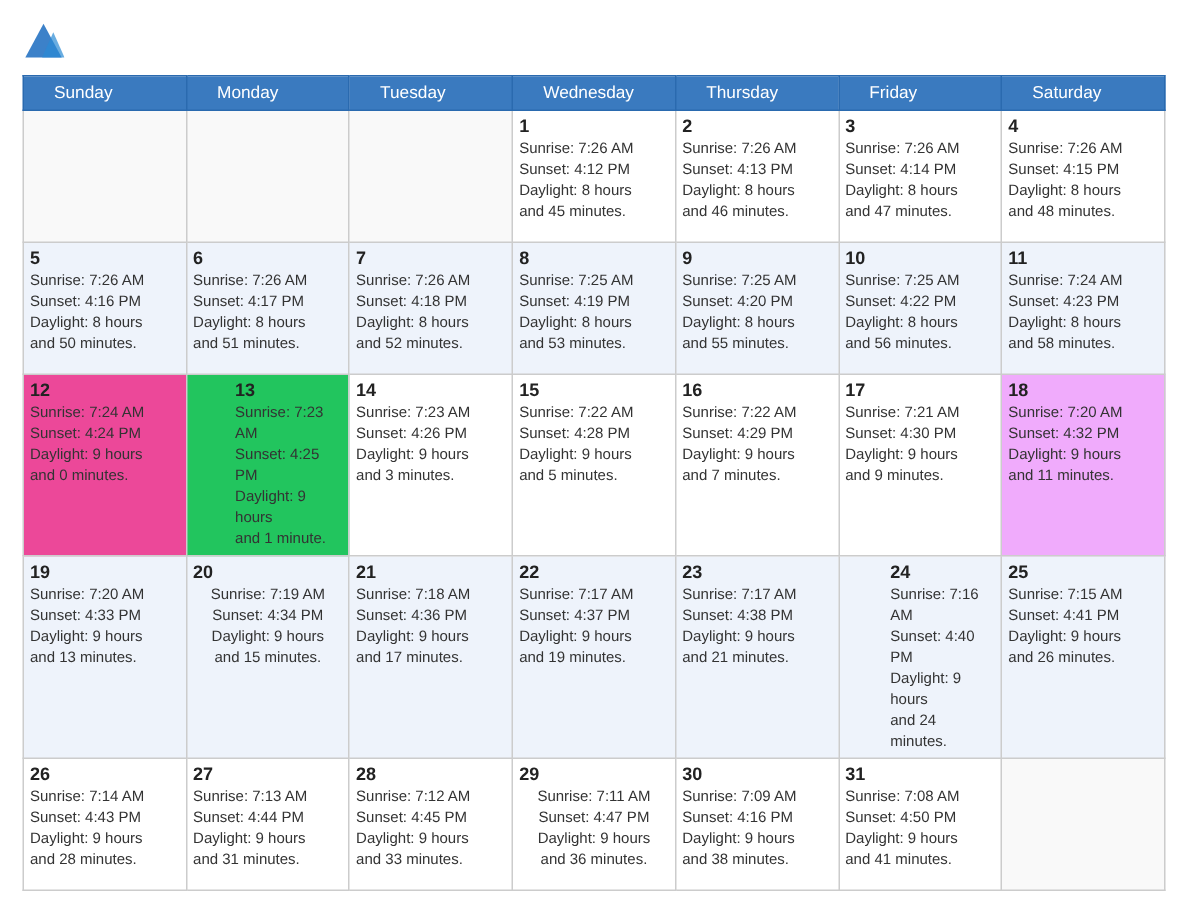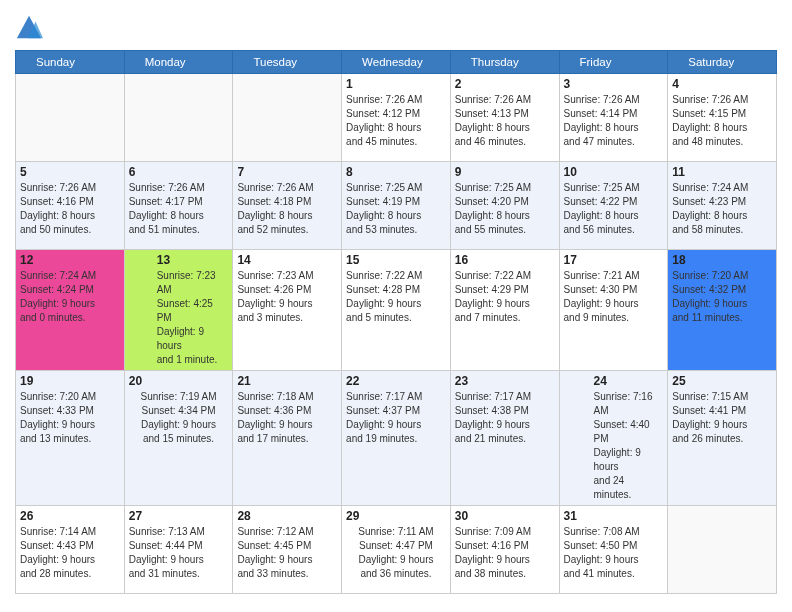--- a/index.html
+++ b/index.html
@@ -223,21 +223,21 @@
           </td>
         </tr>
         <tr>
           <td style="background: #ec4899;">
             <span class="day-num">12</span>
             <div class="day-info" style="white-space: pre-line;">Sunrise: 7:24 AM
 Sunset: 4:24 PM
 Daylight: 9 hours
 and 0 minutes.</div>
           </td>
-          <td style="background: #bef264; padding-left: 32px;">
+          <td style="background: #22c55e; padding-left: 32px;">
             <span class="day-num">13</span>
             <div class="day-info" style="white-space: pre-line;">Sunrise: 7:23 AM
 Sunset: 4:25 PM
 Daylight: 9 hours
 and 1 minute.</div>
           </td>
           <td style="background: rgb(255, 255, 255);">
             <span class="day-num">14</span>
             <div class="day-info" style="white-space: pre-line;">Sunrise: 7:23 AM
 Sunset: 4:26 PM
@@ -258,21 +258,21 @@
 Daylight: 9 hours
 and 7 minutes.</div>
           </td>
           <td style="background: rgb(255, 255, 255);">
             <span class="day-num">17</span>
             <div class="day-info" style="white-space: pre-line;">Sunrise: 7:21 AM
 Sunset: 4:30 PM
 Daylight: 9 hours
 and 9 minutes.</div>
           </td>
-          <td style="background: #3b82f6;">
+          <td style="background: #f0abfc;">
             <span class="day-num">18</span>
             <div class="day-info" style="white-space: pre-line;">Sunrise: 7:20 AM
 Sunset: 4:32 PM
 Daylight: 9 hours
 and 11 minutes.</div>
           </td>
         </tr>
         <tr>
           <td style="background: rgb(238, 243, 251);">
             <span class="day-num">19</span>

